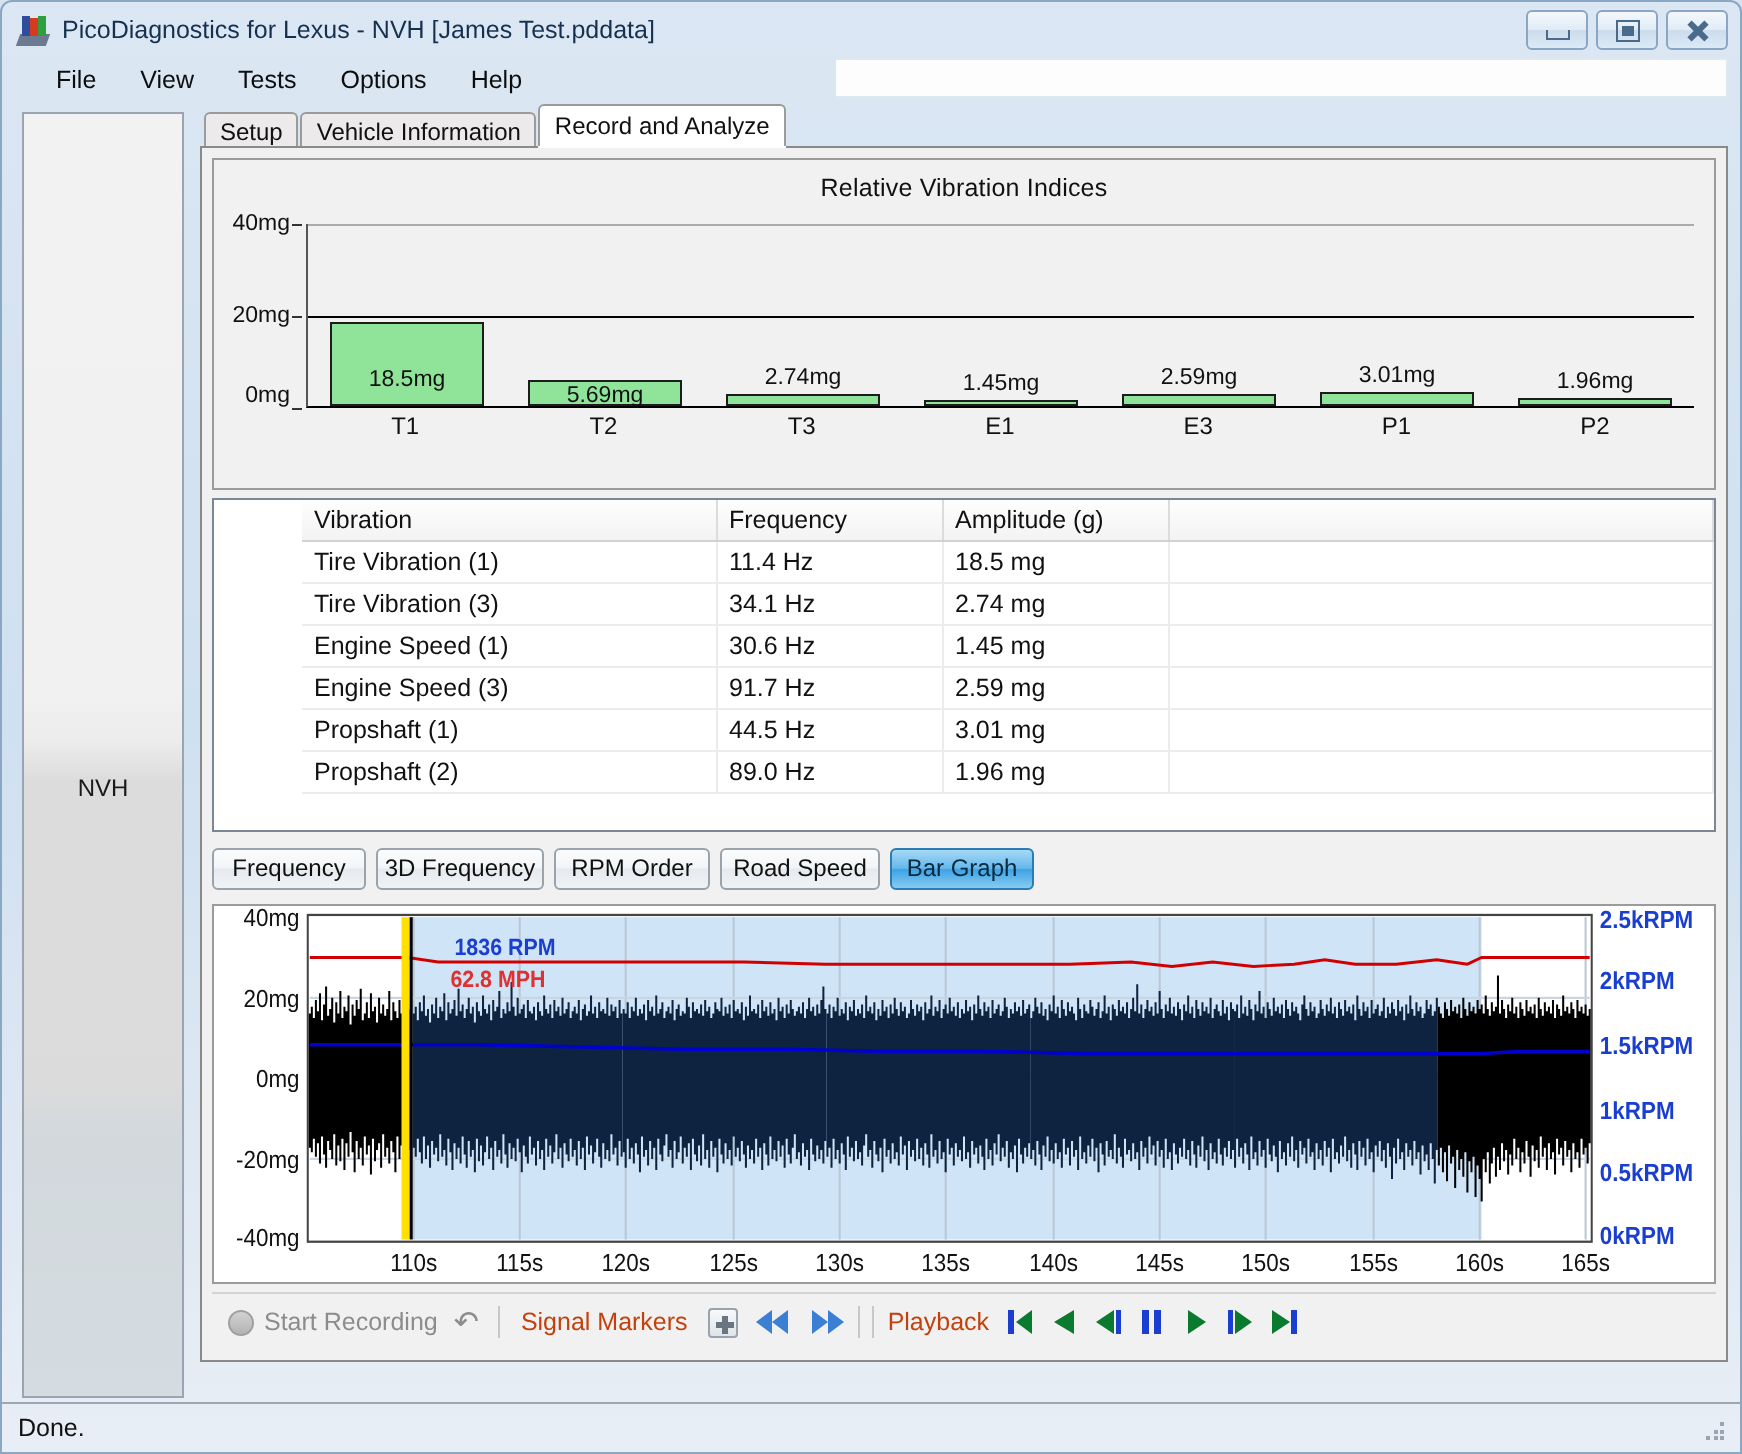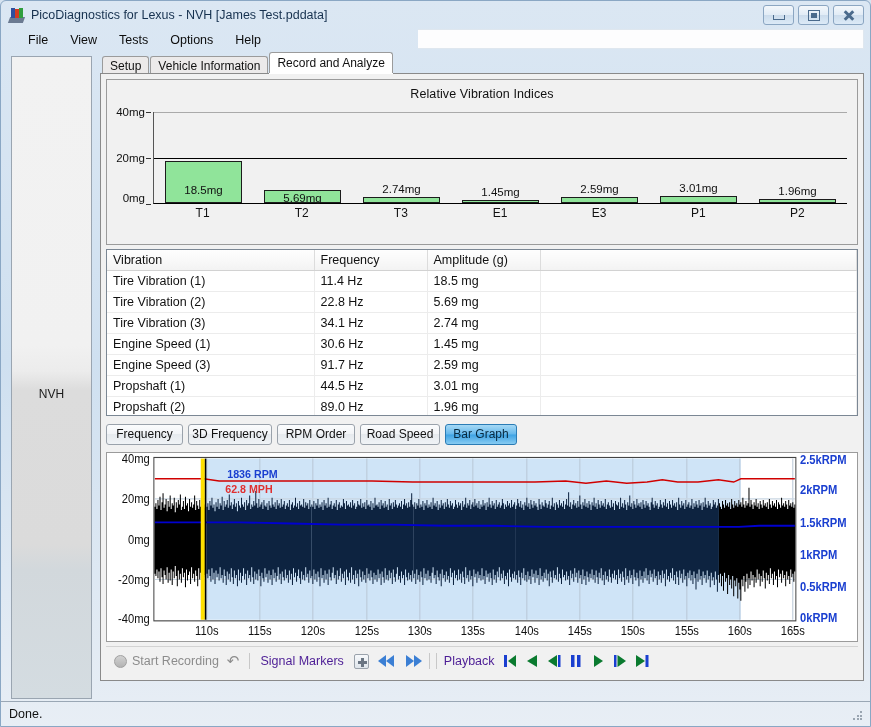--- a/index.html
+++ b/index.html
@@ -131,21 +131,21 @@
   .bc-val{position:absolute;font-size:11.5px;color:#111;white-space:nowrap;}
   .bc-val.inside{top:22px;}
   .bc-val.inside-small{top:1px;}
   .bc-val.above{top:-15px;}
   .bc-xlabels{position:absolute;left:46px;right:10px;top:126px;display:flex;}
   .bc-xlab{flex:1 1 0;text-align:center;font-size:12px;color:#111;}
 
   
   .table-box{
     flex:0 0 167px;height:167px;border:1px solid #7b8794;background:#fff;
-    box-sizing:border-box;overflow:hidden;
+    box-sizing:border-box;overflow:hidden;padding-left:44px;
   }
   table.vib{border-collapse:collapse;width:100%;table-layout:fixed;}
   table.vib th{
     font-weight:normal;text-align:left;font-size:12.5px;color:#111;
     height:20px;padding:0 0 0 6px;
     background:linear-gradient(to bottom,#fefefe,#f3f3f3);
     border-right:1px solid #dcdcdc;border-bottom:1px solid #d2d2d2;
   }
   table.vib td{
     font-size:12.5px;color:#111;height:20px;padding:0 0 0 6px;
@@ -182,21 +182,21 @@
     box-sizing:border-box;position:relative;overflow:hidden;
   }
   .wave-svg{display:block;width:100%;height:100%;}
 
   
   .toolbar{
     flex:0 0 28px;height:28px;display:flex;align-items:center;
     border-top:1px solid #d3d3d3;
     padding-left:4px;gap:0px;
   }
-  .tb-item{display:flex;align-items:center;font-size:12.5px;color:#4c1d95;padding:0 4px;}
+  .tb-item{display:flex;align-items:center;font-size:12.5px;color:#c2410c;padding:0 4px;}
   .tb-dim{color:#8c8c8c;}
   .rec-dot{
     width:11px;height:11px;border-radius:50%;
     background:linear-gradient(to bottom,#d2d2d2,#b3b3b3);
     border:1px solid #a0a0a0;margin-right:5px;flex:0 0 11px;
   }
   .sep{width:1px;height:16px;background:#c8c8c8;margin:0 6px;}
   .sep2{width:1px;height:16px;background:#c8c8c8;margin:0 3px;}
   .tb-icon{display:flex;align-items:center;justify-content:center;margin:0 3px;cursor:default;}
   .undo-icon{color:#8c8c8c;font-size:15px;padding:0 4px;}
@@ -351,26 +351,20 @@
               </tr>
             </thead>
             <tbody>
               <tr>
                   <td>Tire Vibration (1)</td>
                   <td>11.4 Hz</td>
                   <td>18.5 mg</td>
                   <td></td>
                 </tr>
               <tr>
-                  <td>Tire Vibration (2)</td>
-                  <td>22.8 Hz</td>
-                  <td>5.69 mg</td>
-                  <td></td>
-                </tr>
-              <tr>
                   <td>Tire Vibration (3)</td>
                   <td>34.1 Hz</td>
                   <td>2.74 mg</td>
                   <td></td>
                 </tr>
               <tr>
                   <td>Engine Speed (1)</td>
                   <td>30.6 Hz</td>
                   <td>1.45 mg</td>
                   <td></td>

